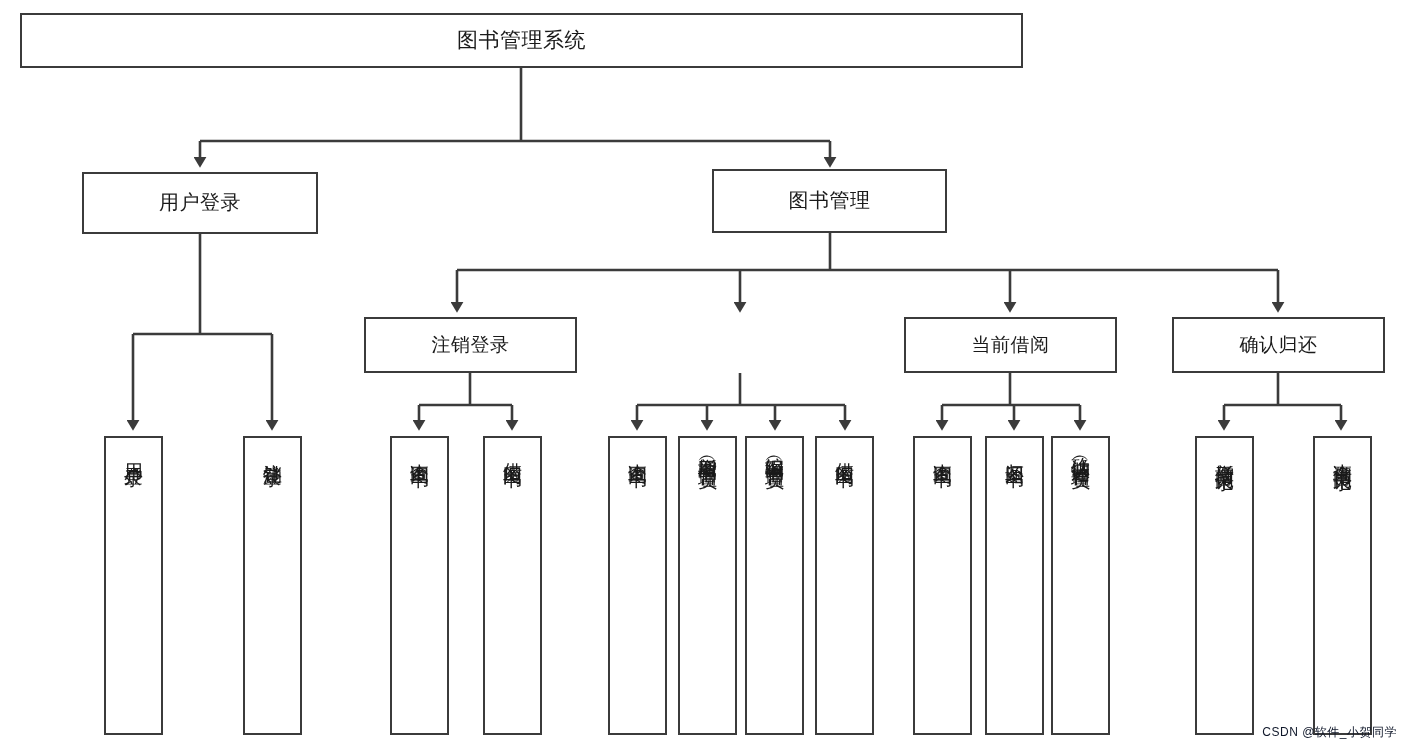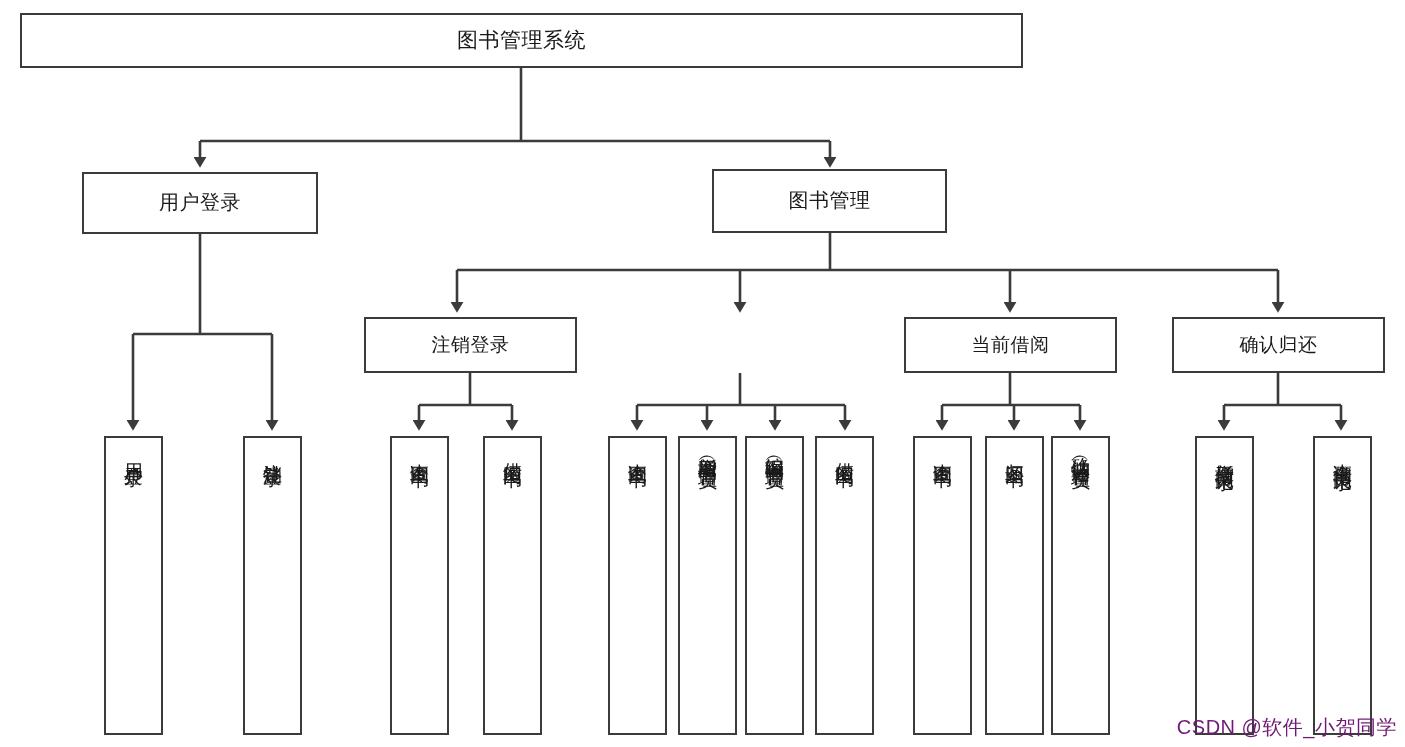--- a/index.html
+++ b/index.html
@@ -69,22 +69,22 @@
     white-space: nowrap;
   }
   
   .leaf.tight {
     padding-top: 4px;
   }
   .watermark {
     position: absolute;
     right: 8px;
     bottom: 6px;
-    font-size: 20px;
-    color: #701a75;
+    font-size: 12px;
+    color: #0f172a;
     white-space: nowrap;
     letter-spacing: 0.5px;
   }
 </style>
 </head>
 <body>
 
 <div id="canvas">
 
   <svg id="edges" viewBox="0 0 1405 747" xmlns="http://www.w3.org/2000/svg">

